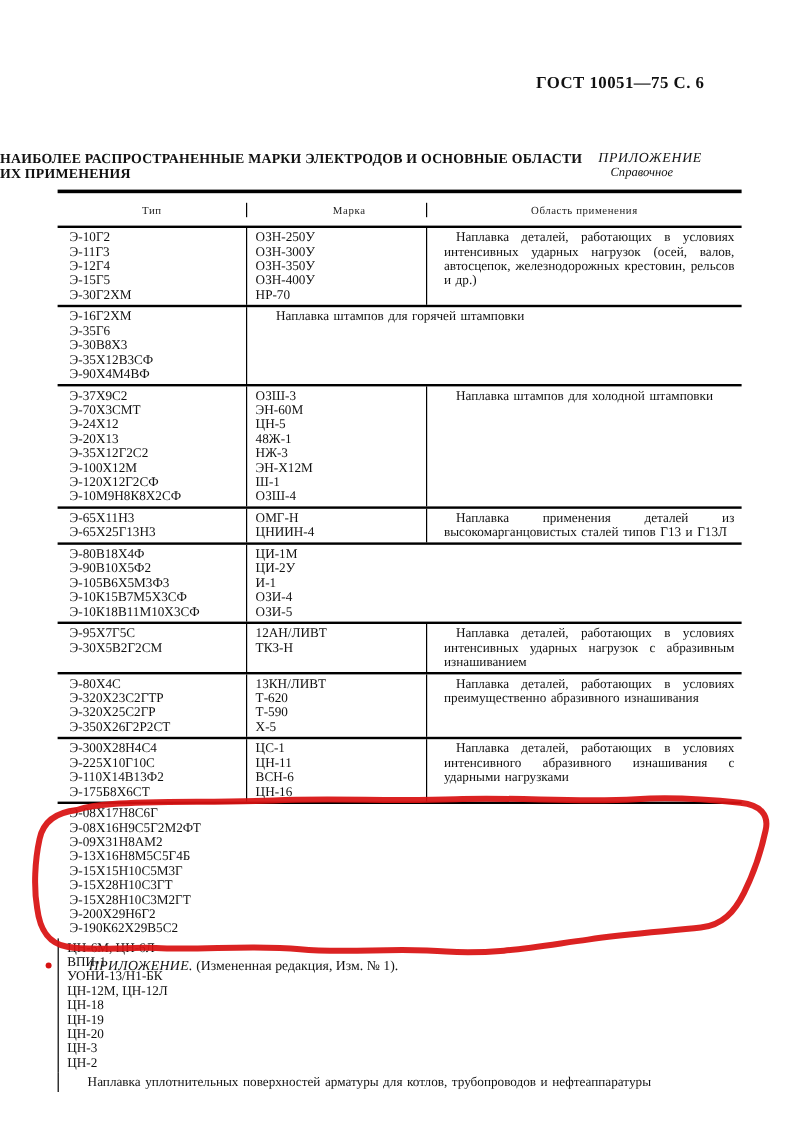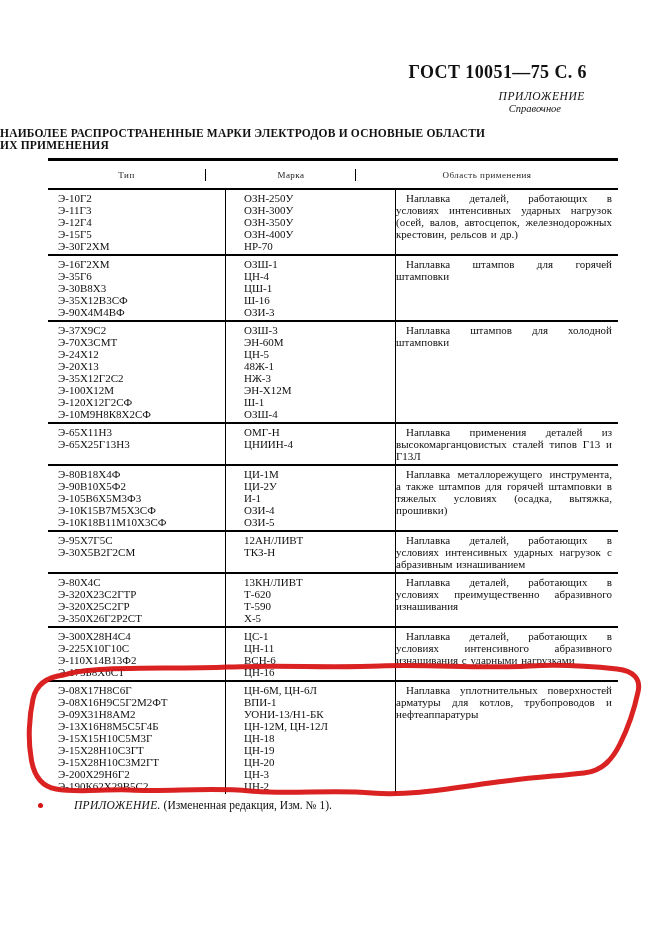--- a/index.html
+++ b/index.html
@@ -3,52 +3,52 @@
 <meta charset="utf-8">
 <style>
   html,body { margin:0; padding:0; background:#888; }
   .page {
     position:relative; width:661px; height:936px; background:#ffffff;
     font-family:"Liberation Serif","DejaVu Serif",serif; color:#111;
     overflow:hidden; margin:0 auto;
   }
   .gost-head {
     position:absolute; top:62px; left:0; width:587px; text-align:right;
-    font-weight:bold; font-size:18px; letter-spacing:0.4px;
+    font-weight:bold; font-size:14px; letter-spacing:0.4px;
   }
   .annex-block {
     position:absolute; top:91px; left:0; width:585px; text-align:right;
     font-style:italic; font-size:11.5px; line-height:11px;
   }
-  .annex-main { display:block; letter-spacing:0.6px; }
+  .annex-main { display:block; letter-spacing:0.6px;margin-top:36px; }
   .annex-sub  { display:block; font-size:10.5px; margin-top:1px; margin-right:24px; }
   .doc-title {
     position:absolute; top:128px; left:0; width:661px; text-align:left;
     font-weight:bold; font-size:11.5px; line-height:11.5px;
     white-space:pre-line; letter-spacing:0.2px;
   }
   .table {
     position:absolute; top:158px; left:48px; width:570px;
     border-top:3px solid #000; font-size:11px; line-height:12px;
   }
   .thead {
     display:flex; height:27px; border-bottom:2px solid #000;
     font-size:9px; color:#222; align-items:center;
   }
   .thead .hcell { text-align:center; letter-spacing:0.5px; }
   .col1 { width:157px; box-sizing:border-box; }
   .col2 { width:150px; box-sizing:border-box; border-left:1.5px solid #000;padding-left:21px; }
   .col3 { flex:1; box-sizing:border-box; border-left:1.5px solid #000; }
-  .tgroup { display:flex; border-bottom:2px solid #000;gap:20px; }
-  .tgroup:last-child { border-bottom:none; }
+  .tgroup { display:flex; border-bottom:2px solid #000; }
+  .tgroup:last-child { border-bottom:none;flex-direction:column; }
   .cell { white-space:pre-line; padding-top:2px; padding-bottom:2px; }
   .cell.col1 { padding-left:10px; }
-  .cell.col2 { padding-left:18px; }
+  .cell.col2 { padding-left:7px; }
   .cell.col3 {
-    padding-left:0; padding-right:6px;
+    padding-left:14px; padding-right:6px;
     text-align:justify; text-indent:10px; word-spacing:1px;
   }
   .footer {
     position:absolute; top:799px; left:38px; font-size:11.5px; line-height:13px;
   }
   .red-dot {
     display:inline-block; width:5px; height:5px; border-radius:50%;
     background:#d61212; vertical-align:middle; margin-right:31px; margin-top:-2px;
   }
   .f-italic { font-style:italic; letter-spacing:0.3px;margin-top:43px; }
@@ -92,25 +92,20 @@
 ОЗН-400У
 НР-70</div>
       <div class="cell col3">Наплавка деталей, работающих в условиях интенсивных ударных нагрузок (осей, валов, автосцепок, железнодорожных крестовин, рельсов и др.)</div>
     </div>
     <div class="tgroup">
       <div class="cell col1">Э-16Г2ХМ
 Э-35Г6
 Э-30В8Х3
 Э-35Х12В3СФ
 Э-90Х4М4ВФ</div>
-      <div class="cell col2">ОЗШ-1
-ЦН-4
-ЦШ-1
-Ш-16
-ОЗИ-3</div>
       <div class="cell col3">Наплавка штампов для горячей штамповки</div>
     </div>
     <div class="tgroup">
       <div class="cell col1">Э-37Х9С2
 Э-70Х3СМТ
 Э-24Х12
 Э-20Х13
 Э-35Х12Г2С2
 Э-100Х12М
 Э-120Х12Г2СФ
@@ -136,21 +131,20 @@
       <div class="cell col1">Э-80В18Х4Ф
 Э-90В10Х5Ф2
 Э-105В6Х5М3Ф3
 Э-10К15В7М5Х3СФ
 Э-10К18В11М10Х3СФ</div>
       <div class="cell col2">ЦИ-1М
 ЦИ-2У
 И-1
 ОЗИ-4
 ОЗИ-5</div>
-      <div class="cell col3">Наплавка металлорежущего инструмента, а также штампов для горячей штамповки в тяжелых условиях (осадка, вытяжка, прошивки)</div>
     </div>
     <div class="tgroup">
       <div class="cell col1">Э-95Х7Г5С
 Э-30Х5В2Г2СМ</div>
       <div class="cell col2">12АН/ЛИВТ
 ТКЗ-Н</div>
       <div class="cell col3">Наплавка деталей, работающих в условиях интенсивных ударных нагрузок с абразивным изнашиванием</div>
     </div>
     <div class="tgroup">
       <div class="cell col1">Э-80Х4С

